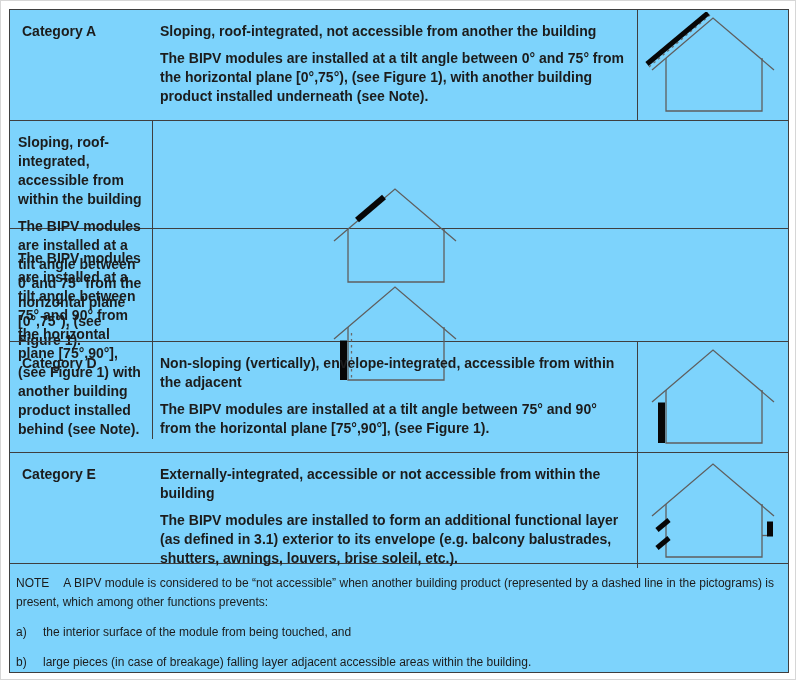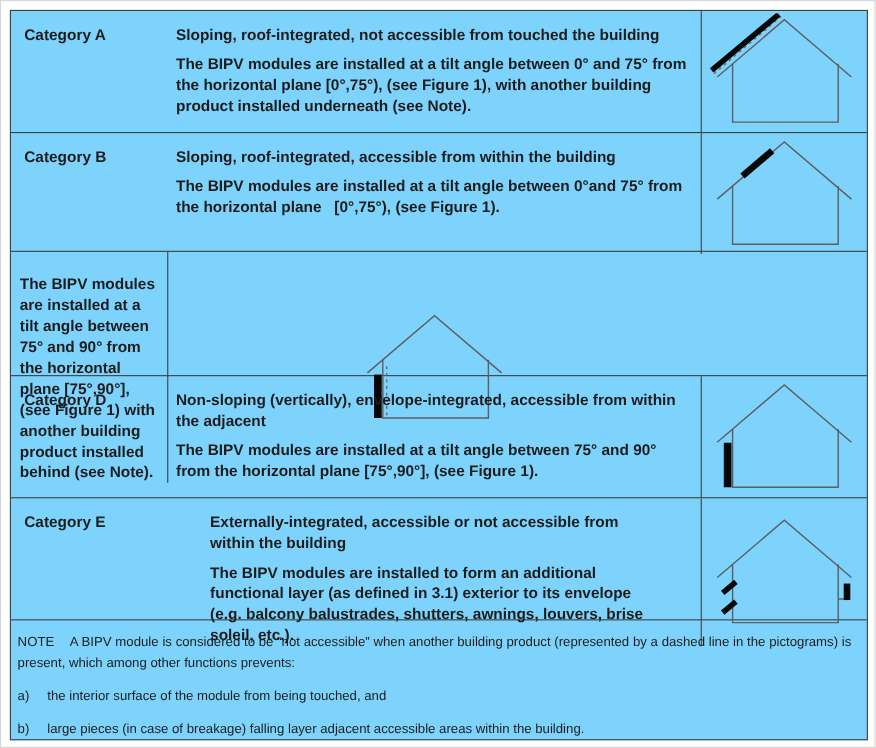--- a/index.html
+++ b/index.html
@@ -17,21 +17,21 @@
     display:flex;flex-direction:column;background:#7dd3fc;
   }
   .row{
     display:grid;grid-template-columns:142px 1fr 151px;
     box-sizing:border-box;border-bottom:1.5px solid #3f3f3f;
   }
   .row-a{height:114px;}
   .row-b{height:108px;}
   .row-c{height:113px;}
   .row-d{height:113px;}
-  .row-e{height:111px;gap:31px;}
+  .row-e{height:111px;}
   .cat{
     padding:12px 0 0 12px;font-weight:bold;font-size:14px;line-height:19px;
   }
   .desc{padding:12px 8px 0 8px;}
   .heading{font-weight:bold;font-size:14px;line-height:19px;}
   .bodytext{font-size:14px;line-height:19px;margin-top:8px;white-space:pre-wrap;font-weight:bold;}
   .picto{
     border-left:1.5px solid #3f3f3f;display:flex;align-items:center;justify-content:center;
     padding:2px 0;
   }
@@ -51,35 +51,34 @@
 </style>
 </head>
 <body>
 
 <div class="canvas">
   <div class="table">
 
     <div class="row row-a">
       <div class="cat">Category A</div>
       <div class="desc">
-        <div class="heading">Sloping, roof-integrated, not accessible from touched the building</div>
+        <div class="heading">Sloping, roof-integrated, not accessible from another the building</div>
         <div class="bodytext">The BIPV modules are installed at a tilt angle between 0° and 75° from the horizontal plane [0°,75°), (see Figure 1), with another building product installed underneath (see Note).</div>
       </div>
       <div class="picto">
         <svg width="150" height="106" viewBox="0 0 150 106">
           <path class="house" d="M28,46 L28,99 L124,99 L124,46"></path>
           <path class="house" d="M14,58 L75,6 L136,58"></path>
           <line class="dash" x1="11" y1="55" x2="72" y2="3"></line>
           <line class="module" x1="9" y1="52" x2="70" y2="1" stroke-width="5"></line>
         </svg>
       </div>
     </div>
 
     <div class="row row-b">
-      <div class="cat">Category B</div>
       <div class="desc">
         <div class="heading">Sloping, roof-integrated, accessible from within the building</div>
         <div class="bodytext">The BIPV modules are installed at a tilt angle between 0°and 75° from the horizontal plane   [0°,75°), (see Figure 1).</div>
       </div>
       <div class="picto">
         <svg width="150" height="106" viewBox="0 0 150 106">
           <path class="house" d="M28,46 L28,99 L124,99 L124,46"></path>
           <path class="house" d="M14,58 L75,6 L136,58"></path>
           <line class="module" x1="37" y1="37" x2="64" y2="14" stroke-width="6"></line>
         </svg>

